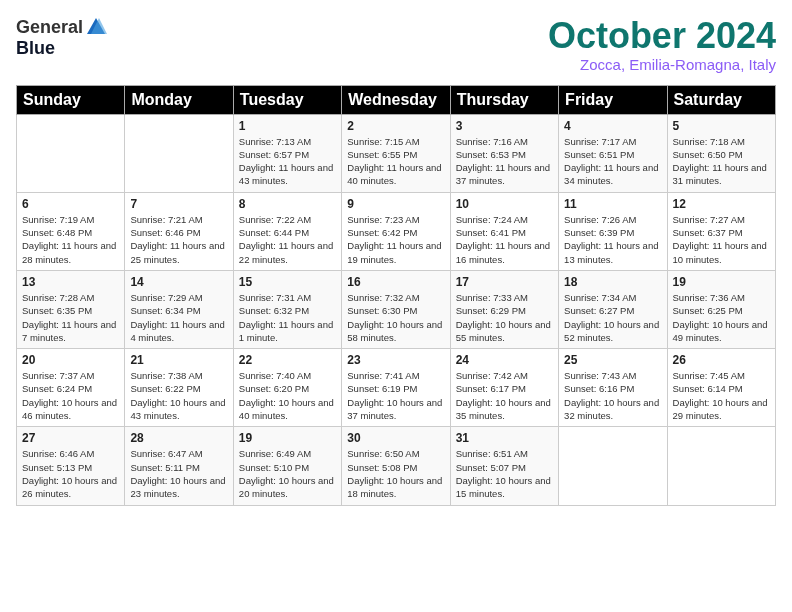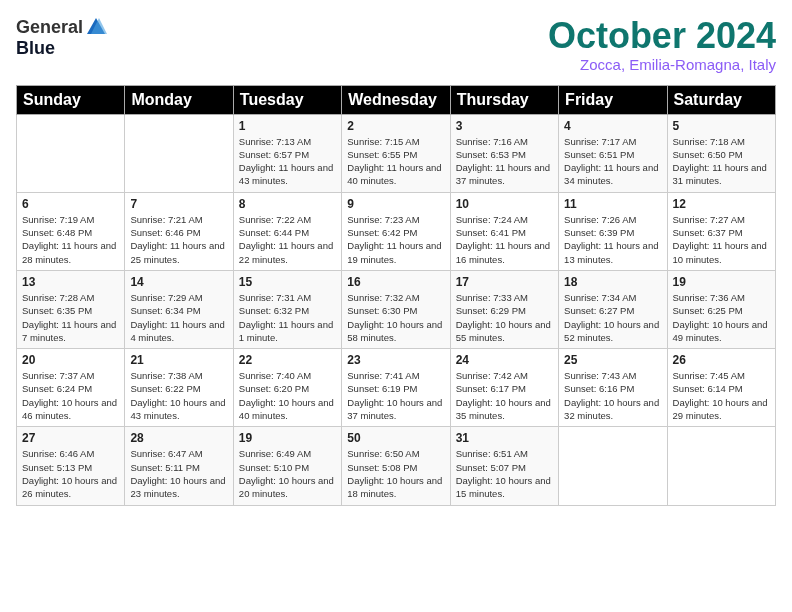--- a/index.html
+++ b/index.html
@@ -240,21 +240,21 @@
         </td>
         <td>
           <div class="day-number">28</div>
           <div class="day-info">Sunrise: 6:47 AM<br>Sunset: 5:11 PM<br>Daylight: 10 hours and 23 minutes.</div>
         </td>
         <td>
           <div class="day-number">19</div>
           <div class="day-info">Sunrise: 6:49 AM<br>Sunset: 5:10 PM<br>Daylight: 10 hours and 20 minutes.</div>
         </td>
         <td>
-          <div class="day-number">50</div>
+          <div class="day-number">30</div>
           <div class="day-info">Sunrise: 6:50 AM<br>Sunset: 5:08 PM<br>Daylight: 10 hours and 18 minutes.</div>
         </td>
         <td>
           <div class="day-number">31</div>
           <div class="day-info">Sunrise: 6:51 AM<br>Sunset: 5:07 PM<br>Daylight: 10 hours and 15 minutes.</div>
         </td>
         <td class="empty-cell"></td>
         <td class="empty-cell"></td>
       </tr>
     </tbody>

